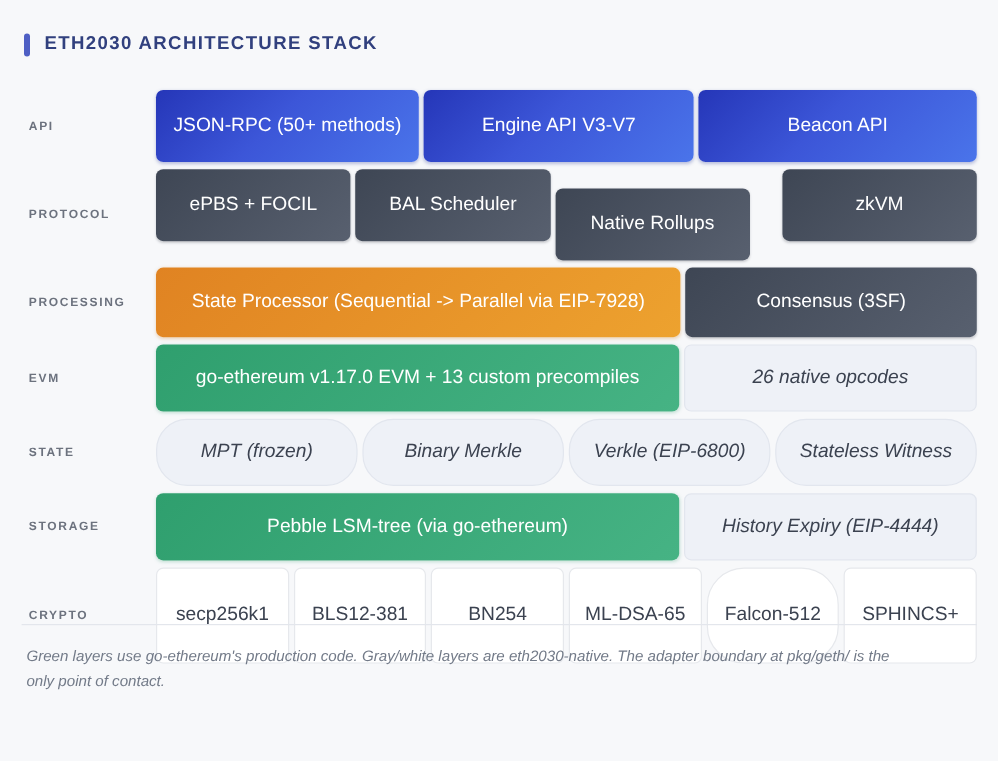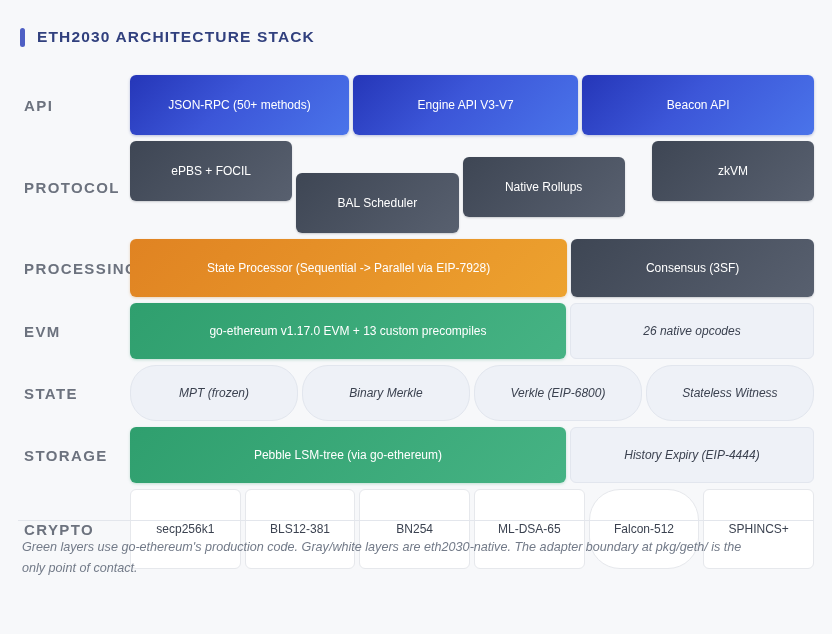--- a/index.html
+++ b/index.html
@@ -61,21 +61,21 @@
     display: flex;
     align-items: stretch;
     width: 100%;
   }
 
   .row-label {
     width: 112px;
     flex: 0 0 112px;
     display: flex;
     align-items: center;
-    font-size: 15px;
+    font-size: 10px;
     font-weight: bold;
     letter-spacing: 1.4px;
     color: #6c727e;
     text-transform: uppercase;
     padding-left: 6px;
     white-space: nowrap;
   }
 
   .row-cells {
     flex: 1 1 auto;
@@ -84,21 +84,21 @@
     padding: 3px 0;
     min-width: 0;
   }
 
   .cell {
     display: flex;
     align-items: center;
     justify-content: center;
     text-align: center;
     border-radius: 6px;
-    font-size: 12px;
+    font-size: 16px;
     line-height: 1.35;
     padding: 6px 8px;
     min-width: 0;
     overflow: hidden;
     word-break: break-word;
   }
 
   
   .cell.blue {
     background: linear-gradient(135deg, #2536b8 0%, #3c56d8 45%, #4a74ea 100%);
@@ -179,21 +179,21 @@
         <div class="row-cells">
           <div class="cell blue" style="flex: 32 1 0px;">JSON-RPC (50+ methods)</div>
           <div class="cell blue" style="flex: 33 1 0px;">Engine API V3-V7</div>
           <div class="cell blue" style="flex: 34 1 0px;">Beacon API</div>
         </div>
       </div>
       <div class="layer-row row-proto">
         <div class="row-label">PROTOCOL</div>
         <div class="row-cells">
           <div class="cell slate" style="flex: 25 1 0px;">ePBS + FOCIL</div>
-          <div class="cell slate" style="flex: 25 1 0px; margin-top: 32px;">BAL Scheduler</div>
+          <div class="cell slate" style="flex: 25 1 0px;">BAL Scheduler</div>
           <div class="cell slate" style="flex: 25 1 0px; margin-top: 16px;">Native Rollups</div>
           <div class="cell slate" style="flex: 25 1 0px; margin-left: 23px;">zkVM</div>
         </div>
       </div>
       <div class="layer-row row-proc">
         <div class="row-label">PROCESSING</div>
         <div class="row-cells">
           <div class="cell orange" style="flex: 65 1 0px;">State Processor (Sequential -&gt; Parallel via EIP-7928)</div>
           <div class="cell slate" style="flex: 35 1 0px;">Consensus (3SF)</div>
         </div>

